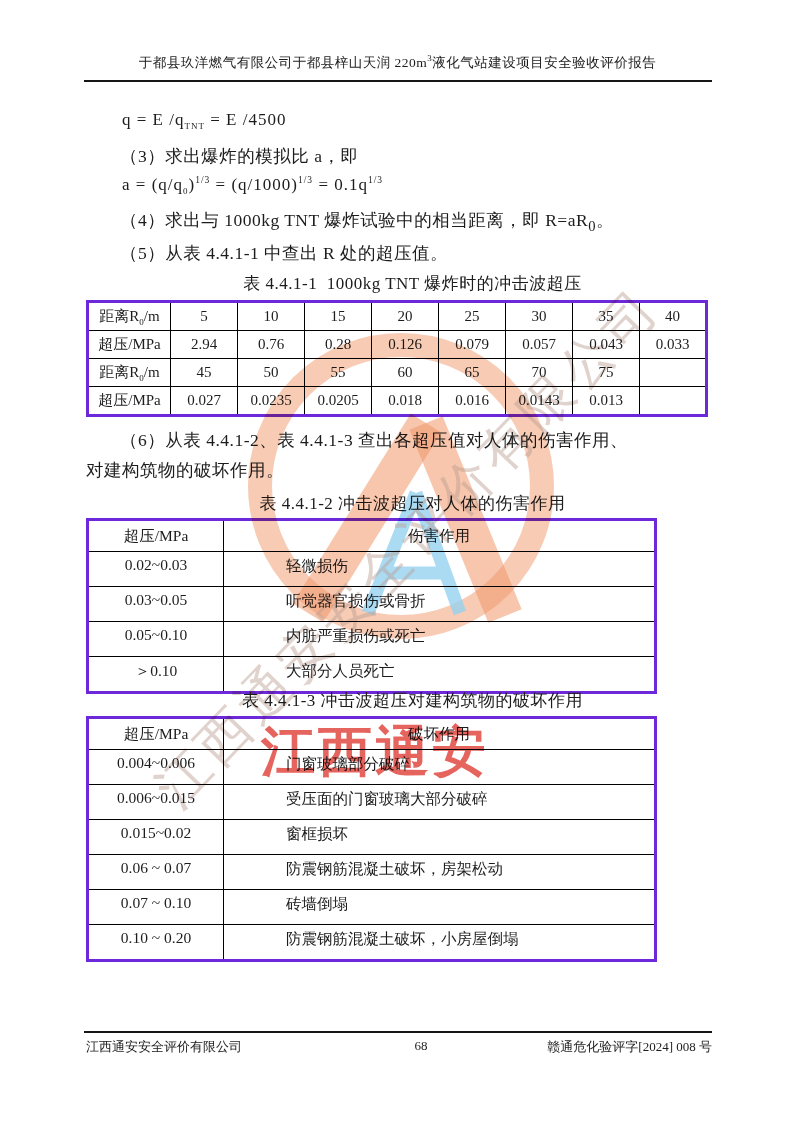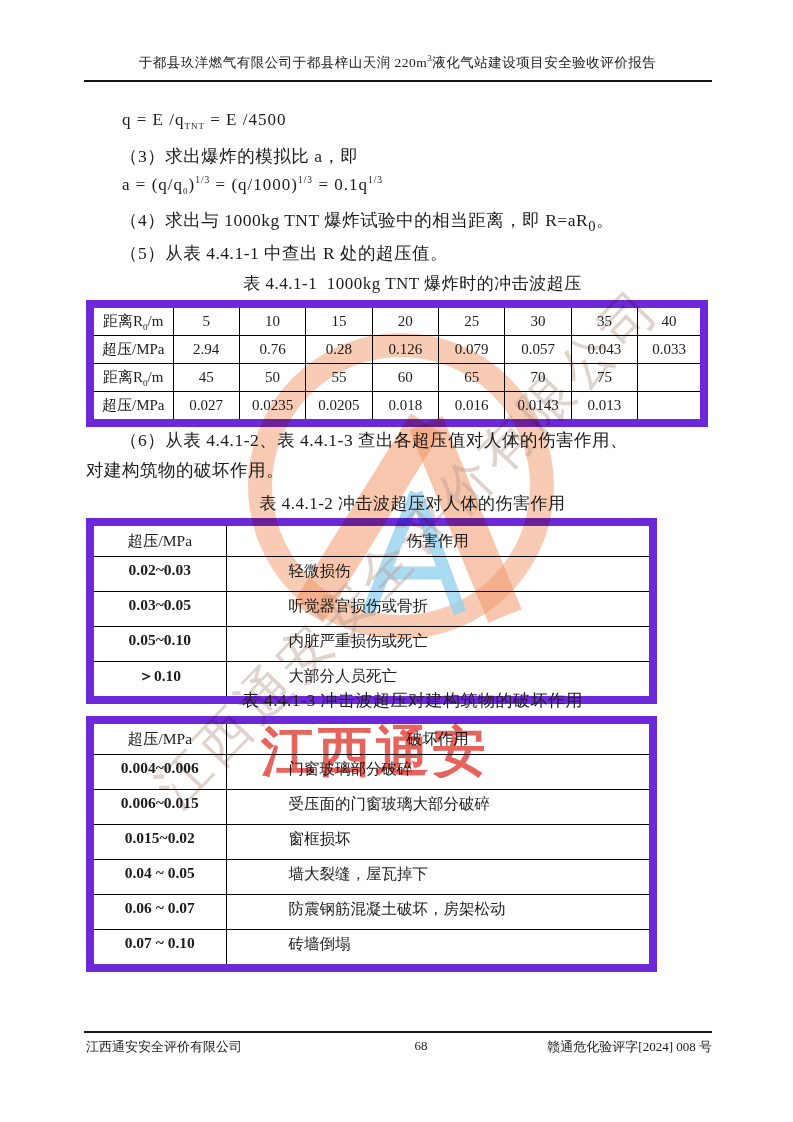--- a/index.html
+++ b/index.html
@@ -11,28 +11,28 @@
   .hdr sup{font-size:9px;}
   .rule{left:84px;width:628px;height:2px;background:#161616;}
   
   .line{font-size:17.5px;white-space:pre;letter-spacing:.5px;}
   .formula{font-size:17px;white-space:pre;letter-spacing:1px;}
   .formula sub{font-size:9px;}
   .formula sup{font-size:9.5px;vertical-align:super;}
   .tbl-title{left:100px;width:625px;text-align:center;font-size:17px;white-space:pre;letter-spacing:.5px;}
   
   table{border-collapse:collapse;table-layout:fixed;background:transparent;}
-  .doc-table{border:8px solid #6d28d9;}
+  .doc-table{border:3px solid #6d28d9;}
   .doc-table td,.doc-table th{border:1.5px solid #000;font-weight:normal;font-size:15px;
         padding:0;overflow:hidden;}
   #table1 td{text-align:center;height:27px;vertical-align:middle;}
   #table1 td sub{font-size:9px;}
   .twocol th{height:30px;text-align:center;vertical-align:middle;font-size:15.5px;}
   .twocol td{height:30px;vertical-align:top;padding-top:4px;font-size:15.5px;}
-  .twocol td.c1{text-align:center;font-weight:bold;}
+  .twocol td.c1{text-align:center;}
   .twocol td.c2{text-align:left;padding-left:62px;}
   
   .foot{font-size:13px;}
   
   .wm{position:absolute;inset:0;pointer-events:none;mix-blend-mode:multiply;z-index:6;}
   .wm-diag{position:absolute;left:408px;top:548px;transform:translate(-50%,-50%) rotate(-46deg);
            white-space:nowrap;font-size:53px;letter-spacing:5px;color:rgba(186,158,144,0.45);
            font-family:"Liberation Serif","DejaVu Serif",serif;}
   .wm-red{position:absolute;left:261px;top:716px;font-size:54px;font-weight:bold;letter-spacing:3px;
           color:rgba(222,48,40,0.75);font-family:"Liberation Serif","DejaVu Serif",serif;white-space:nowrap;}
@@ -184,30 +184,30 @@
           </tr>
           <tr>
             <td class="c1">0.006~0.015</td>
             <td class="c2">受压面的门窗玻璃大部分破碎</td>
           </tr>
           <tr>
             <td class="c1">0.015~0.02</td>
             <td class="c2">窗框损坏</td>
           </tr>
           <tr>
-            <td class="c1">0.04 ~ 0.05</td>
-            <td class="c2">墙大裂缝，屋瓦掉下</td>
-          </tr>
-          <tr>
             <td class="c1">0.06 ~ 0.07</td>
             <td class="c2">防震钢筋混凝土破坏，房架松动</td>
           </tr>
           <tr>
             <td class="c1">0.07 ~ 0.10</td>
             <td class="c2">砖墙倒塌</td>
+          </tr>
+          <tr>
+            <td class="c1">0.10 ~ 0.20</td>
+            <td class="c2">防震钢筋混凝土破坏，小房屋倒塌</td>
           </tr>
         </tbody>
     </table>
 
     <div class="abs rule" style="top:1031px;"></div>
     <div class="abs foot" style="top:1038px;left:86px;">江西通安安全评价有限公司</div>
     <div class="abs foot" style="top:1038px;left:396px;width:50px;text-align:center;">68</div>
     <div class="abs foot" style="top:1038px;left:452px;width:260px;text-align:right;">赣通危化验评字[2024] 008 号</div>
   </div>
 </div>

